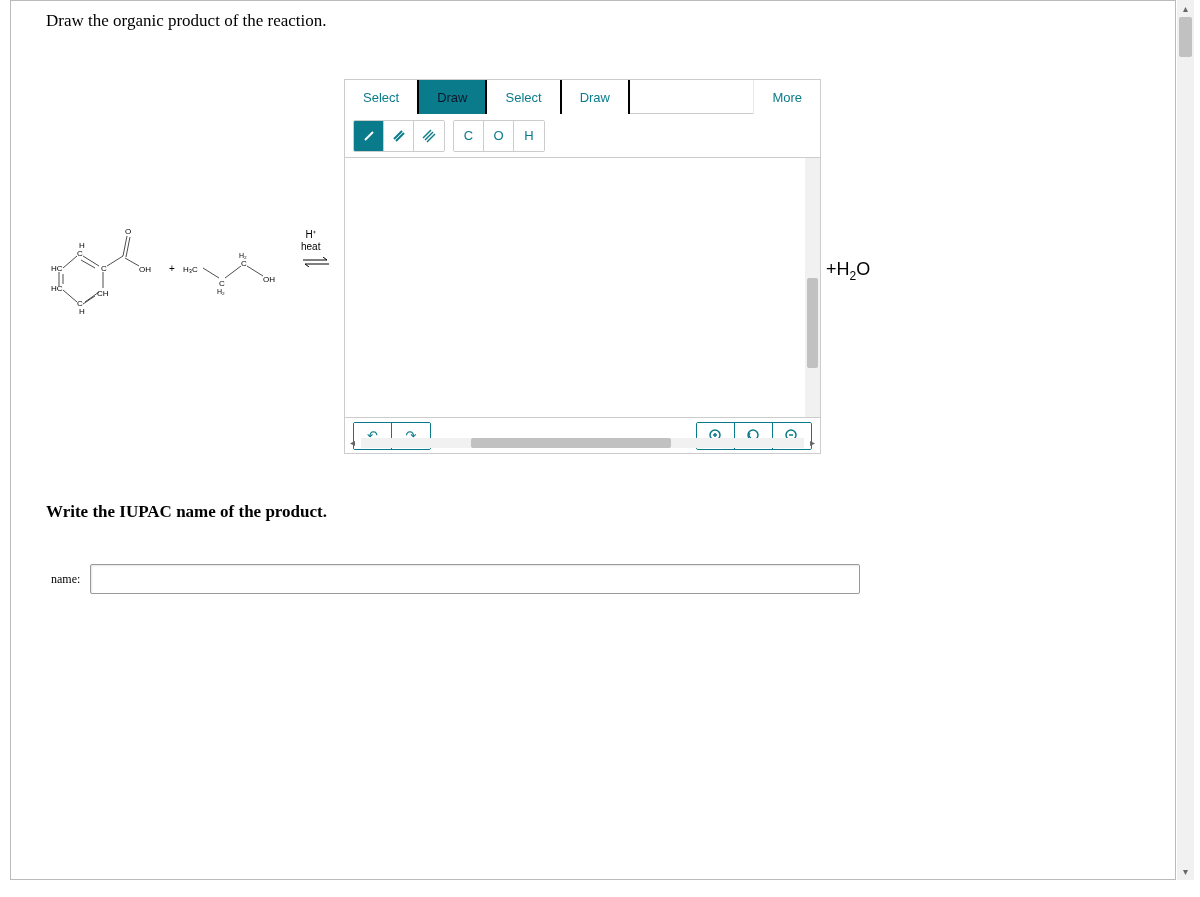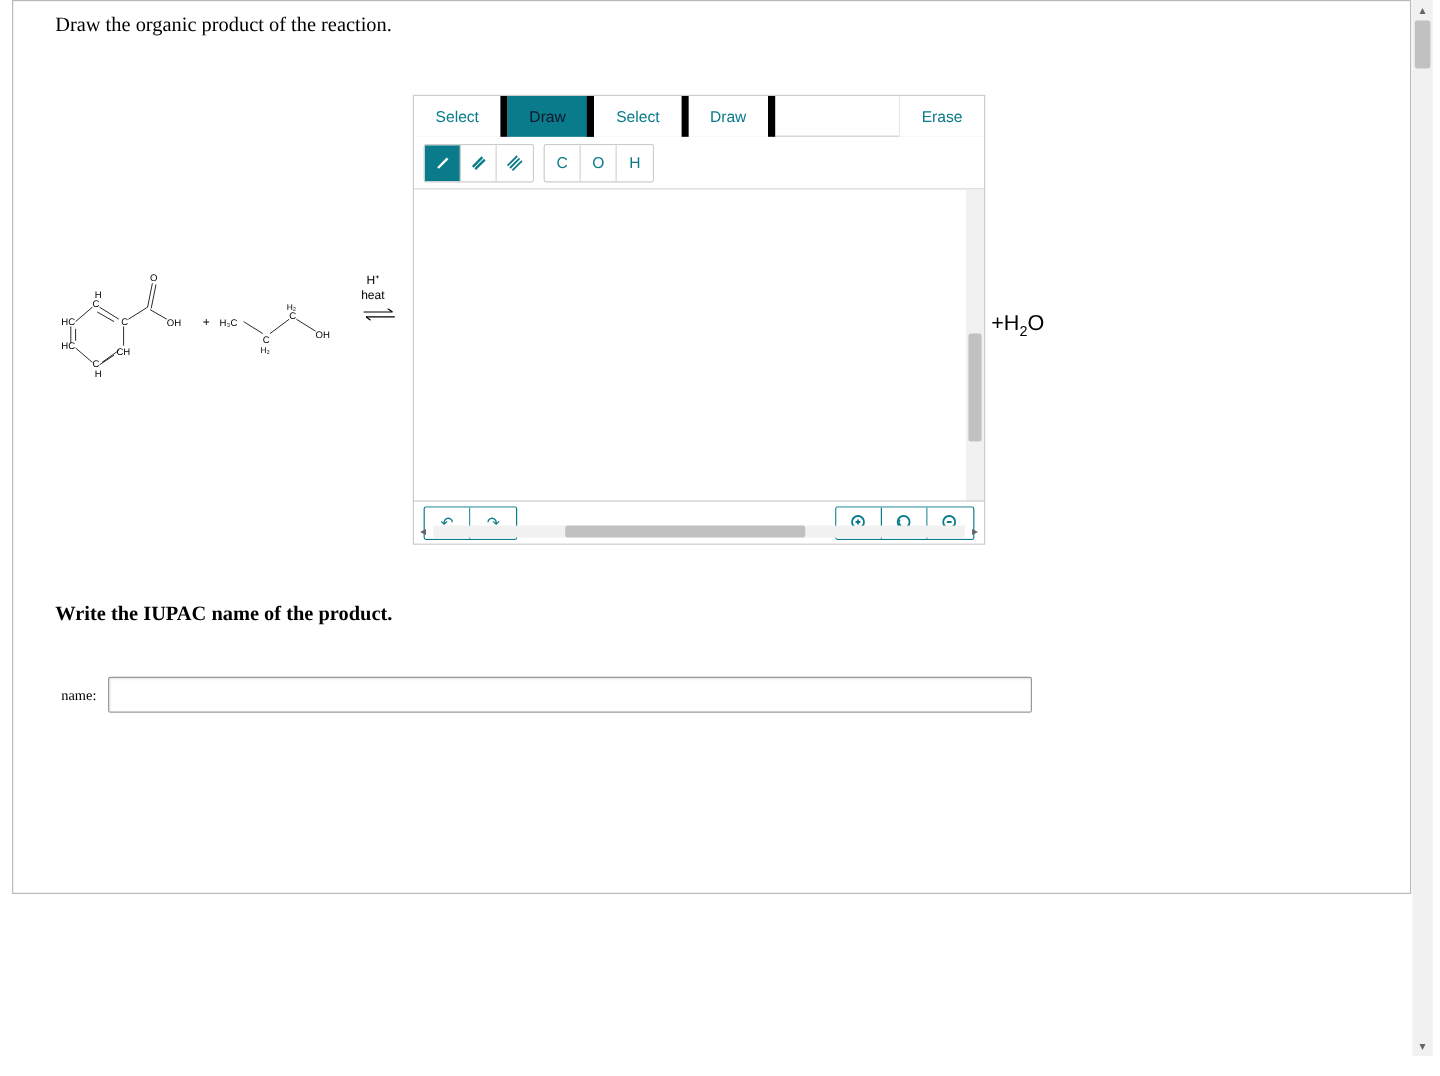--- a/index.html
+++ b/index.html
@@ -9,21 +9,21 @@
     position: relative;
     width: 1200px;
     height: 897px;
     overflow: hidden;
   }
   .page-frame {
     position: absolute;
     left: 10px;
     top: 0;
     width: 1166px;
-    height: 745px;
+    height: 880px;
     border: 1px solid #bbb;
     background: #fff;
   }
   .outer-scroll-track {
     position: absolute;
     left: 1177px;
     top: 0;
     width: 17px;
     height: 880px;
     background: #f1f1f1;
@@ -94,21 +94,21 @@
   }
   .toolbar-btn {
     flex:0 0 auto;
     padding: 0 18px;
     height:34px;
     font-family: Arial, sans-serif;
     font-size: 13px;
     color: #0a7b8a;
     background:#fff;
     border:none;
-    border-right:6px solid #000000;
+    border-right:2px solid #000000;
     cursor:pointer;
     display:flex; align-items:center; justify-content:center;
   }
   .toolbar-btn.active {
     background:#0a7b8a;
     color:#0f172a;
   }
   .toolbar-erase {
     margin-left:auto;
     border-left:1px solid #e8e8e8;
@@ -312,21 +312,21 @@
     <line x1="4" y1="7" x2="28" y2="7" stroke="#000" stroke-width="1"></line>
     <polyline points="8,10 4,7" fill="none" stroke="#000" stroke-width="1"></polyline>
   </svg>
 
   <div class="editor">
     <div class="toolbar">
       <button class="toolbar-btn">Select</button>
       <button class="toolbar-btn active">Draw</button>
       <button class="toolbar-btn">Select</button>
       <button class="toolbar-btn">Draw</button>
-      <button class="toolbar-btn toolbar-erase">Erase</button>
+      <button class="toolbar-btn toolbar-erase">More</button>
     </div>
     <div class="subtoolbar">
       <div class="bond-group">
         <button class="sub-btn active" title="single">
           <svg width="14" height="14">
               <line x1="3" y1="11" x2="11" y2="3" stroke="#fff" stroke-width="2"></line>
             </svg>
         </button>
         <button class="sub-btn" title="double">
           <svg width="14" height="14">

